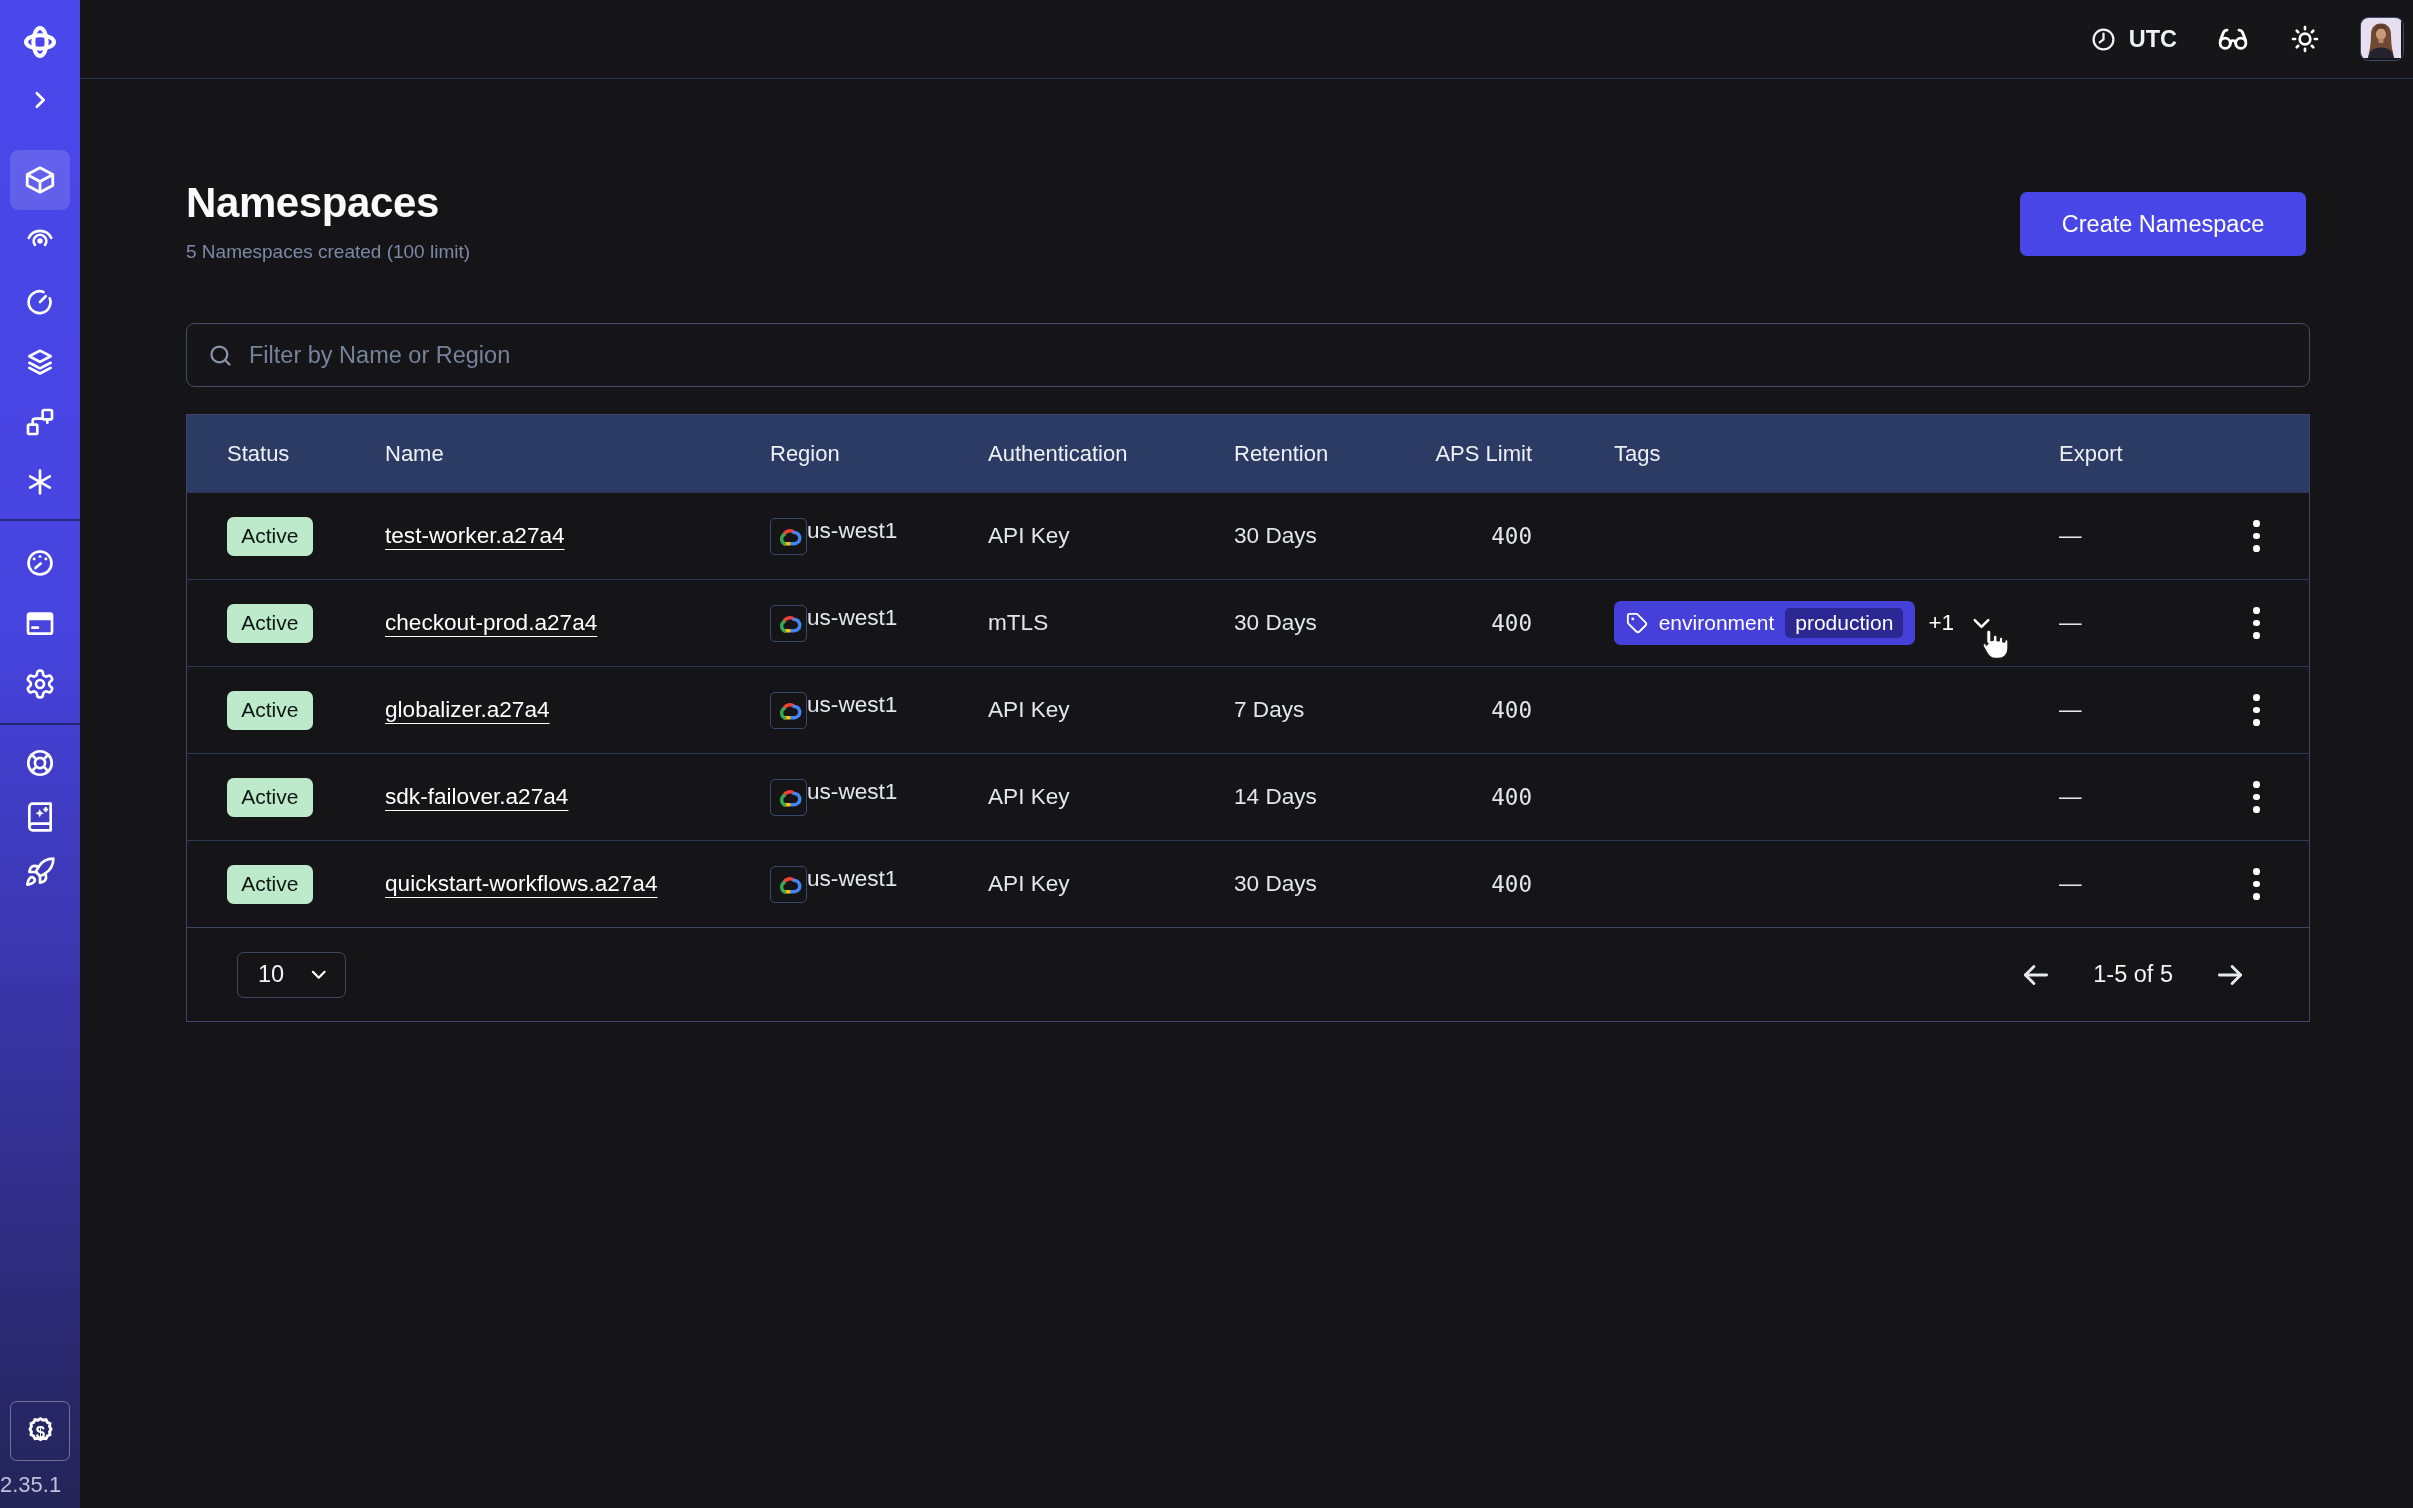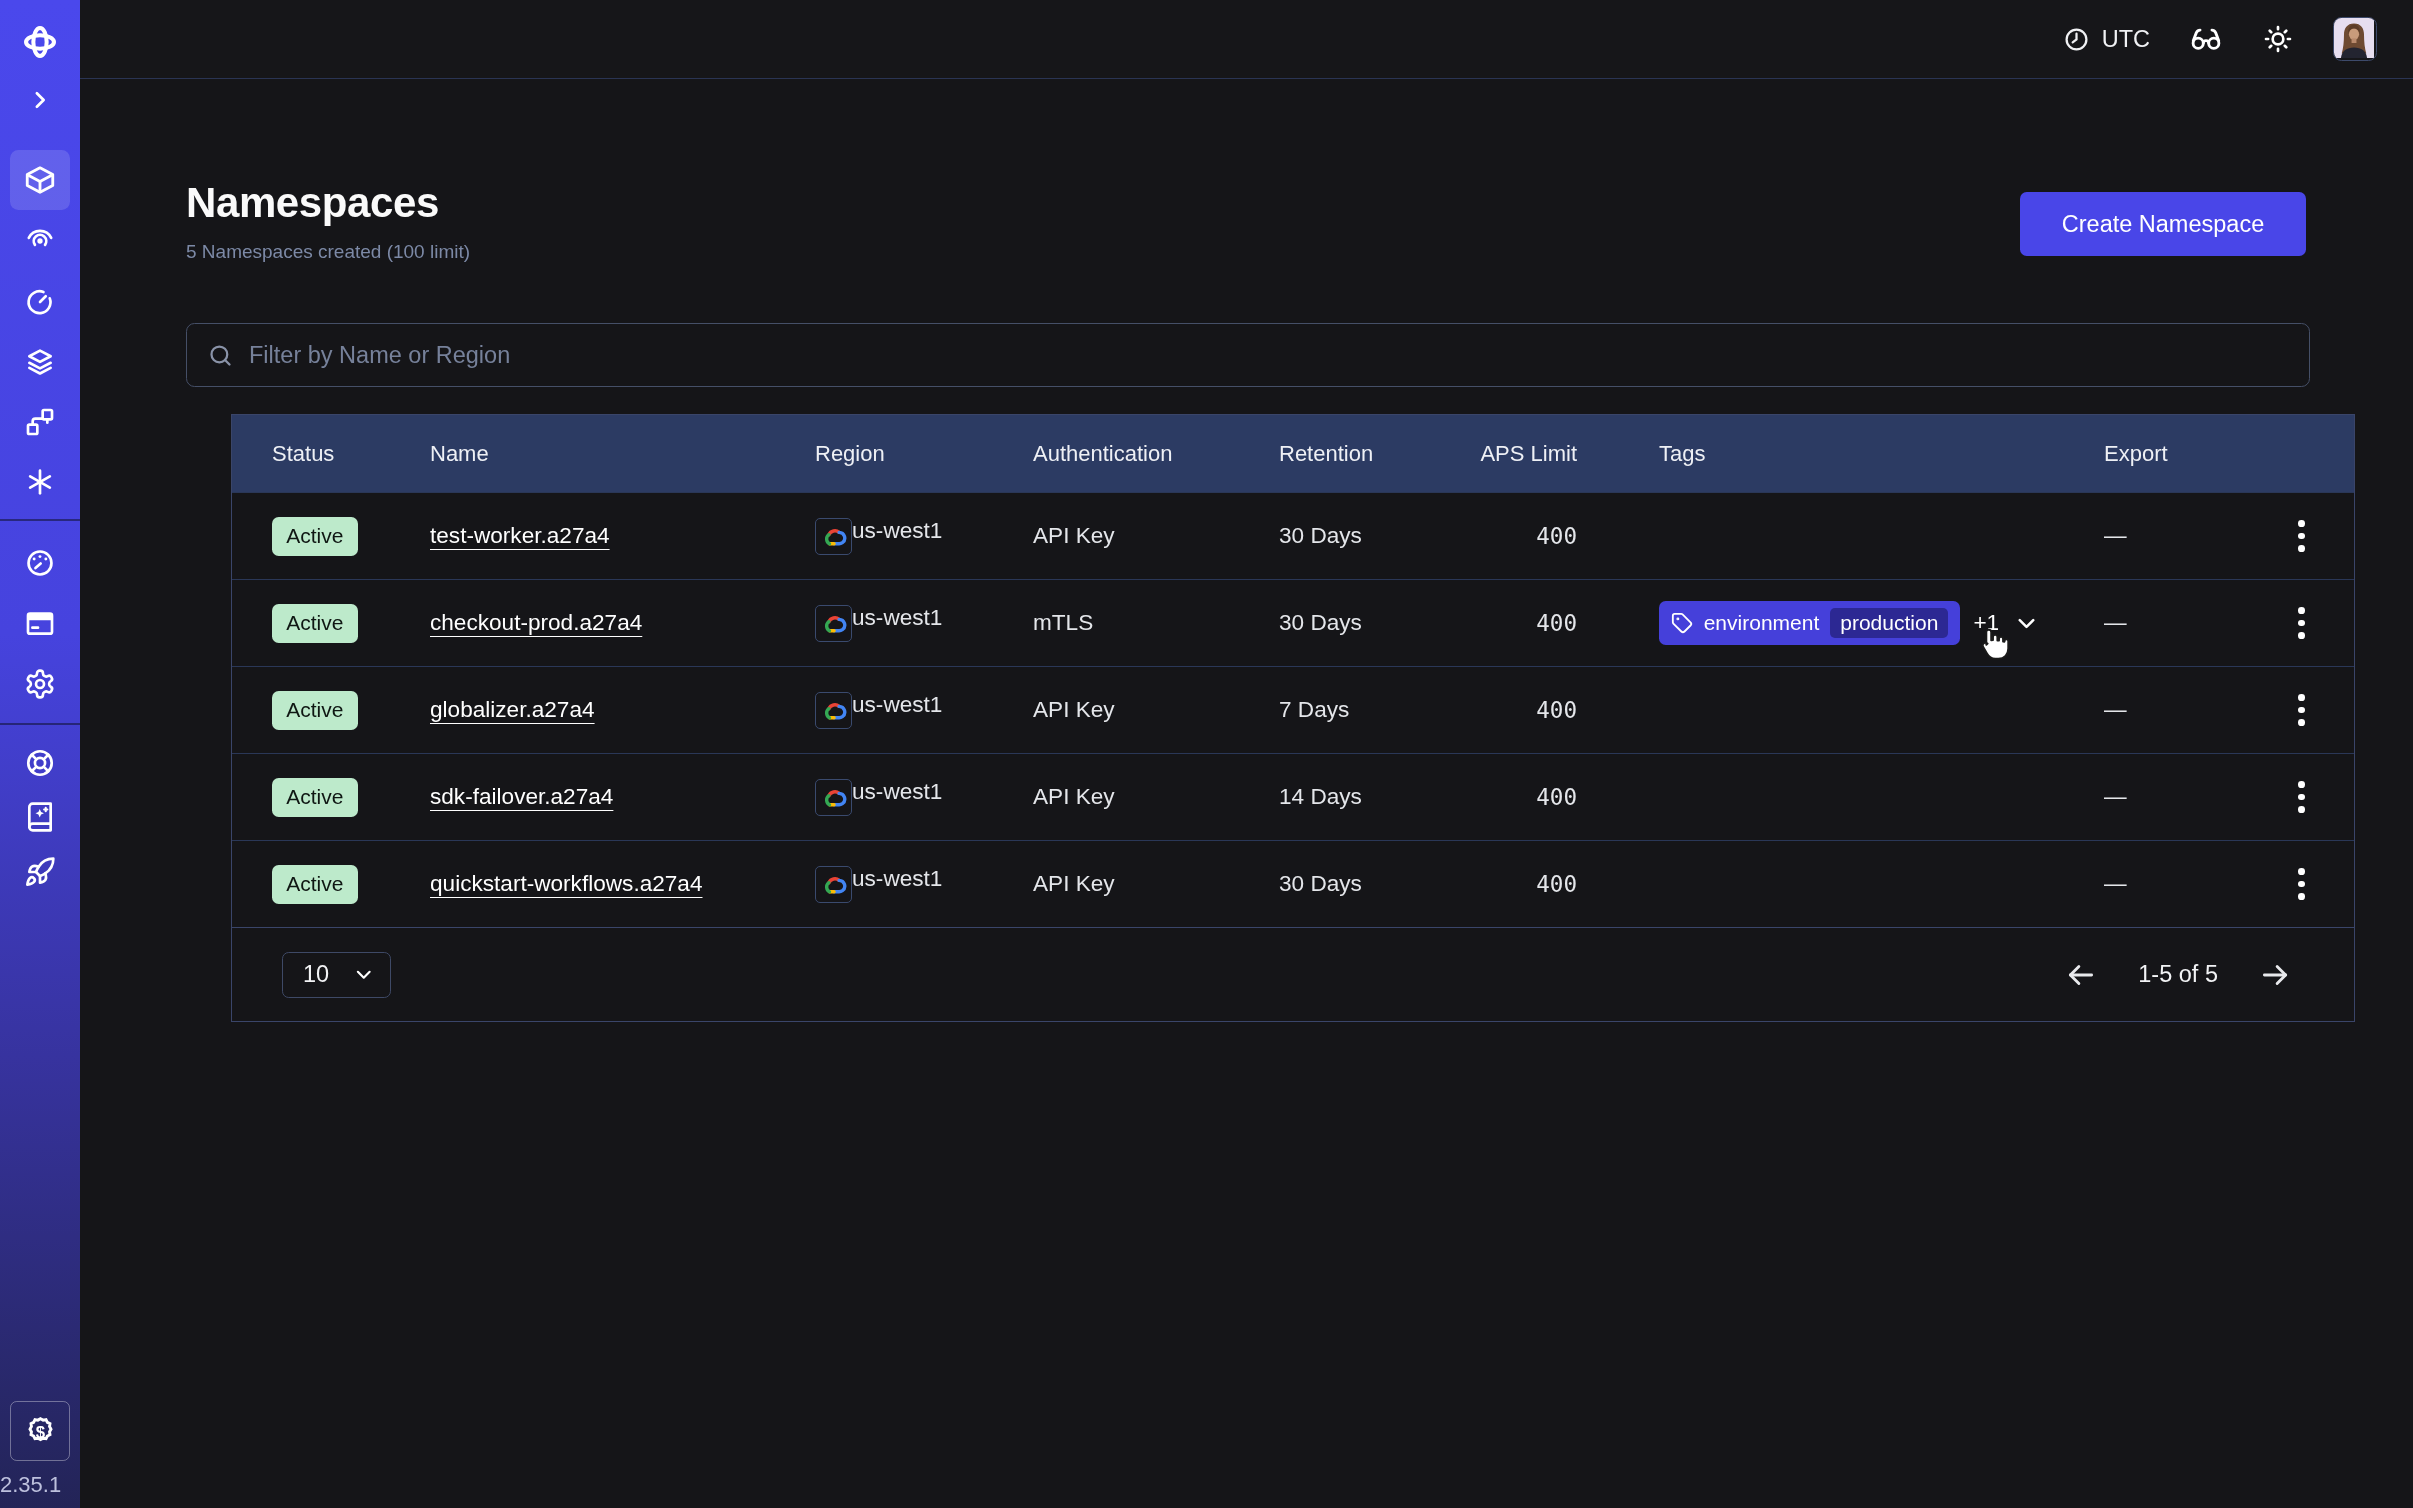--- a/index.html
+++ b/index.html
@@ -27,21 +27,21 @@
     position:absolute; left:10px; top:1401px; width:60px; height:60px; border-radius:6.7px;
     border:1.7px solid rgba(255,255,255,0.35); display:flex; align-items:center; justify-content:center; color:#fff;
   }
   .ver-text { position:absolute; left:0; top:1472px; width:57px; text-align:center;
     font-size:22px; color:#bdc0dd; }
 
   
   .topbar {
     position:absolute; left:80px; top:0; width:2333px; height:79px;
     background:#161619; border-bottom:1.7px solid #2a3453; z-index:4;
-    display:flex; align-items:center; justify-content:flex-end; gap:39px; padding-right:36px;
+    display:flex; align-items:center; justify-content:flex-end; gap:39px; padding-right:9px;font-weight:bold;
   }
   .tz { display:flex; align-items:center; gap:11.7px; color:#f0f1f4; font-size:23.5px; }
   .avatar { width:44px; height:44px; border-radius:8.4px; border:1.7px solid #3d4a6b; overflow:hidden; }
 
   
   .page-title { left:186px; top:179px; font-size:42px; font-weight:700; color:#fafafa; letter-spacing:-0.4px; }
   .page-sub { left:186px; top:241px; font-size:19px; color:#7c89a6; }
   .create-btn {
     left:2020px; top:192px; width:286px; height:64px; border:none; border-radius:6.7px;
     background:#4946E8; color:#fff; font-size:23.5px; font-weight:500;
@@ -53,21 +53,21 @@
     left:186px; top:323px; width:2124px; height:64px; border:1.7px solid #454f67; border-radius:8.4px;
     display:flex; align-items:center; gap:15px; padding:0 20px; color:#8a93a8;
   }
   .search input {
     flex:1; background:transparent; border:none; outline:none;
     font-size:23.5px; color:#dfe2e8; font-family:"Liberation Sans",sans-serif;
   }
   .search input::placeholder { color:#76819a; }
 
   
-  .table { left:186px; top:414px; width:2124px; border:1.7px solid #3a4569;margin-left:45px; }
+  .table { left:186px; top:414px; width:2124px; border:1.7px solid #3a4569; }
   .tgrid {
     display:grid; align-items:center;
     grid-template-columns:198px 385px 218px 246px 151px 147px 527px 147px 101px;
   }
   .thead { height:77px; background:#2c3b63; font-size:22px; font-weight:500; color:#eef0f5; }
   .trow  { height:87px; border-top:1.7px solid #2a3757; font-size:22.6px; color:#e4e6ea; background:transparent; }
   .c-status { padding-left:40px; }
   .c-aps { justify-self:end; font-family:"DejaVu Sans Mono",monospace; }
   .thead .c-aps { font-family:"Liberation Sans",sans-serif; }
   .c-tags { padding-left:82px; display:flex; align-items:center; gap:13.4px; }

